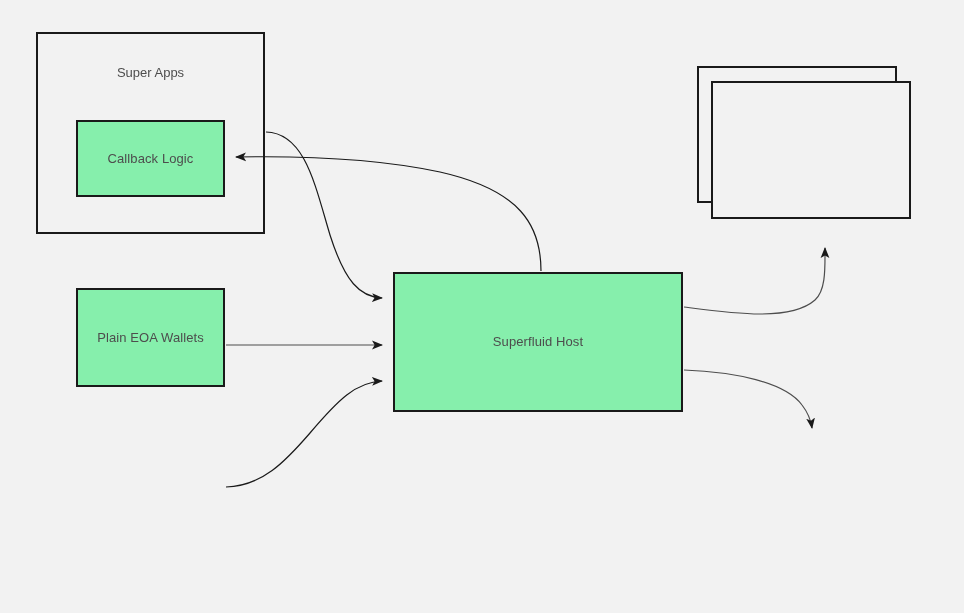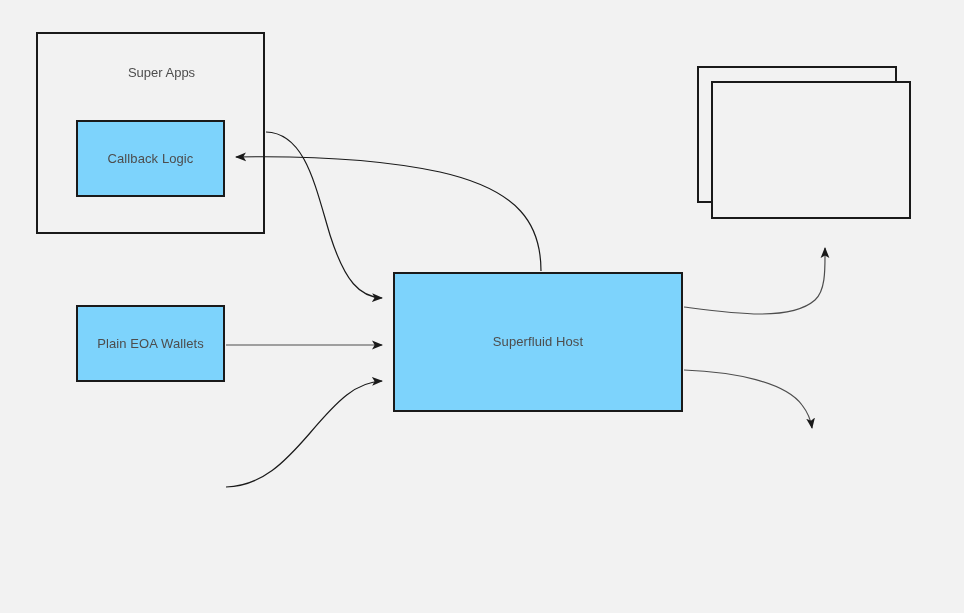--- a/index.html
+++ b/index.html
@@ -12,21 +12,21 @@
     width: 964px;
     height: 613px;
     background: #f2f2f2;
     overflow: hidden;
     font-family: "Liberation Sans", "DejaVu Sans", sans-serif;
   }
   .node {
     position: absolute;
     box-sizing: border-box;
     border: 2px solid #1a1a1a;
-    background: #7dd3fc;
+    background: #86efac;
     display: flex;
     align-items: center;
     justify-content: center;
   }
   .node-label {
     color: #4d4d4d;
     font-size: 13px;
     line-height: 16px;
     text-align: center;
     white-space: pre-line;
@@ -38,21 +38,20 @@
     border: 2px solid #1a1a1a;
     background: #f2f2f2;
   }
   .group-title {
     position: absolute;
     width: 100%;
     text-align: center;
     color: #4d4d4d;
     font-size: 13px;
     line-height: 16px;
-    padding-left: 11px;
   }
   .stack-shadow {
     position: absolute;
     box-sizing: border-box;
     border: 2px solid #1a1a1a;
     background: #f2f2f2;
   }
   svg.edges {
     position: absolute;
     left: 0;
@@ -78,21 +77,21 @@
 <div id="canvas">
 
   <div class="group-box" style="left:36px; top:32px; width:229px; height:202px;">
     <div class="group-title" style="top:31px;">Super Apps</div>
   </div>
 
   <div class="node" style="left:76px; top:120px; width:149px; height:77px;">
     <span class="node-label">Callback Logic</span>
   </div>
 
-  <div class="node" style="left:76px; top:305px; width:149px; height:77px;">
+  <div class="node" style="left:76px; top:288px; width:149px; height:99px;">
     <span class="node-label">Plain EOA Wallets</span>
   </div>
 
 
   <div class="node" style="left:393px; top:272px; width:290px; height:140px;">
     <span class="node-label">Superfluid Host</span>
   </div>
 
   <div class="stack-shadow" style="left:697px; top:66px; width:200px; height:137px;"></div>
   <div class="stack-shadow" style="left:711px; top:81px; width:200px; height:138px;"></div>

